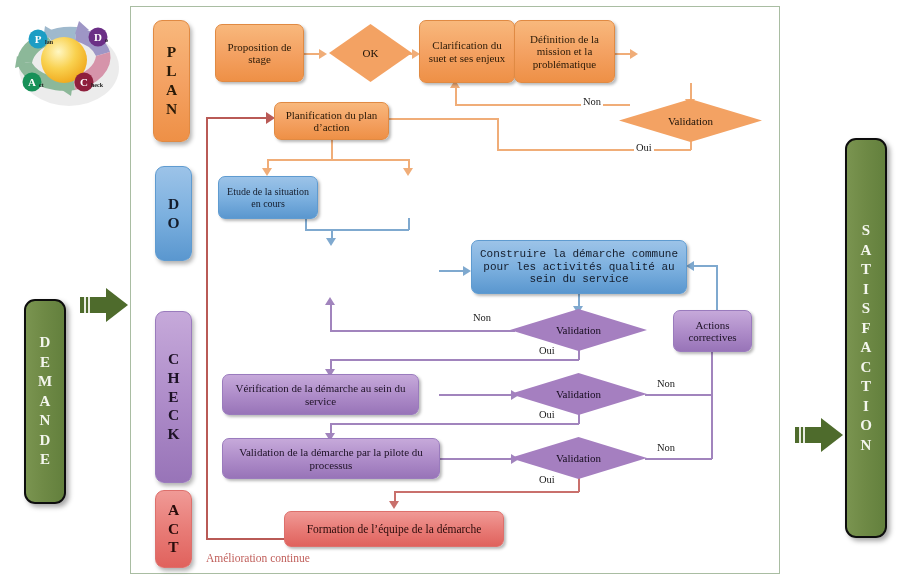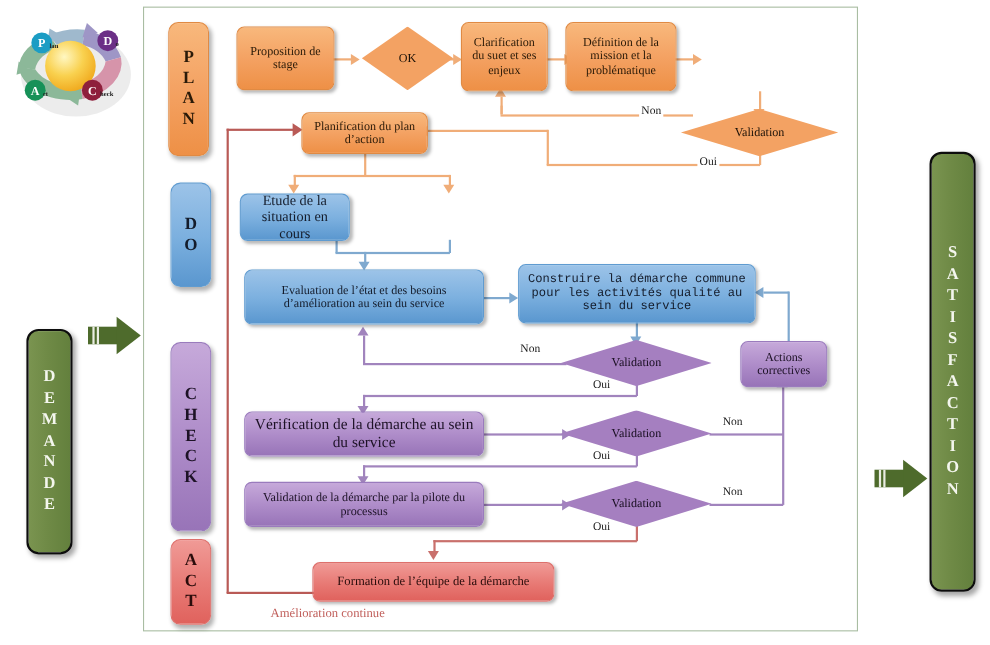--- a/index.html
+++ b/index.html
@@ -103,21 +103,21 @@
   .banner span{display:block;line-height:1.30;}
 
   .garrow{position:absolute;}
   .garrow .shaft{position:absolute;background:#4e6b2c;}
   .garrow .head{position:absolute;width:0;height:0;
     border-top:17px solid transparent;border-bottom:17px solid transparent;border-left:22px solid #4e6b2c;}
   .garrow .tick{position:absolute;background:#e9ece2;width:2px;}
 
   
   .logo{position:absolute;left:12px;top:12px;width:110px;height:100px;}
-  .amel{position:absolute;font-size:11.5px;color:#c1605c;font-style:normal;margin-left:40px;}
+  .amel{position:absolute;font-size:11.5px;color:#c1605c;font-style:normal;}
 </style>
 </head>
 <body>
 
 <div id="stage">
 
   <div class="logo">
     <svg viewBox="0 0 110 100" width="110" height="100">
       <ellipse cx="57" cy="56" rx="50" ry="38" fill="#c9c9c9" opacity="0.35"></ellipse>
       <g transform="translate(53,48)">
@@ -317,61 +317,58 @@
 
   <div class="node orange" style="left:215px;top:24px;width:89px;height:58px;font-size:11px;">
     <span>Proposition de stage</span>
   </div>
 
   <div class="diamond orange-d" style="left:329px;top:24px;width:83px;height:58px;">
     <div class="dshape"></div>
     <div class="dlabel">OK</div>
   </div>
 
-  <div class="node orange" style="left:419px;top:20px;width:79px;height:63px;font-size:11px;">
+  <div class="node orange" style="left:419px;top:20px;width:96px;height:63px;font-size:11px;">
     <span>Clarification du suet et ses enjeux</span>
   </div>
 
   <div class="node orange" style="left:514px;top:20px;width:101px;height:63px;font-size:11px;">
     <span>Définition de la mission et la problématique</span>
   </div>
 
 
   <div class="diamond orange-d" style="left:619px;top:99px;width:143px;height:43px;">
     <div class="dshape"></div>
     <div class="dlabel">Validation</div>
   </div>
 
   <div class="node orange" style="left:274px;top:102px;width:115px;height:38px;font-size:11px;">
     <span>Planification du plan d’action</span>
   </div>
 
-  <div class="node blue" style="left:218px;top:176px;width:100px;height:43px;font-size:13px;text-align:center;">
+  <div class="node blue" style="left:218px;top:176px;width:100px;height:43px;font-size:10px;text-align:center;">
     <span>Etude de la situation en cours</span>
   </div>
 
 
-  <div class="node blue" style="left:222px;top:245px;width:218px;height:50px;font-size:11px;">
-    <span>Evaluation de l’état et des besoins d’amélioration au sein du service</span>
-  </div>
 
   <div class="node blue" style="left:471px;top:240px;width:216px;height:54px;font-size:11px;font-family:Liberation Mono, monospace;">
     <span>Construire la démarche commune pour les activités qualité au sein du service</span>
   </div>
 
   <div class="diamond purple-d" style="left:510px;top:309px;width:137px;height:42px;">
     <div class="dshape"></div>
     <div class="dlabel">Validation</div>
   </div>
 
   <div class="node purple" style="left:673px;top:310px;width:79px;height:42px;font-size:11px;">
     <span>Actions correctives</span>
   </div>
 
-  <div class="node purple" style="left:222px;top:374px;width:218px;height:41px;font-size:14px;">
+  <div class="node purple" style="left:222px;top:374px;width:197px;height:41px;font-size:11px;">
     <span>Vérification de la démarche au sein du service</span>
   </div>
 
   <div class="diamond purple-d" style="left:510px;top:373px;width:137px;height:42px;">
     <div class="dshape"></div>
     <div class="dlabel">Validation</div>
   </div>
 
   <div class="node purple" style="left:222px;top:438px;width:218px;height:41px;font-size:11px;">
     <span>Validation de la démarche par la pilote du processus</span>

